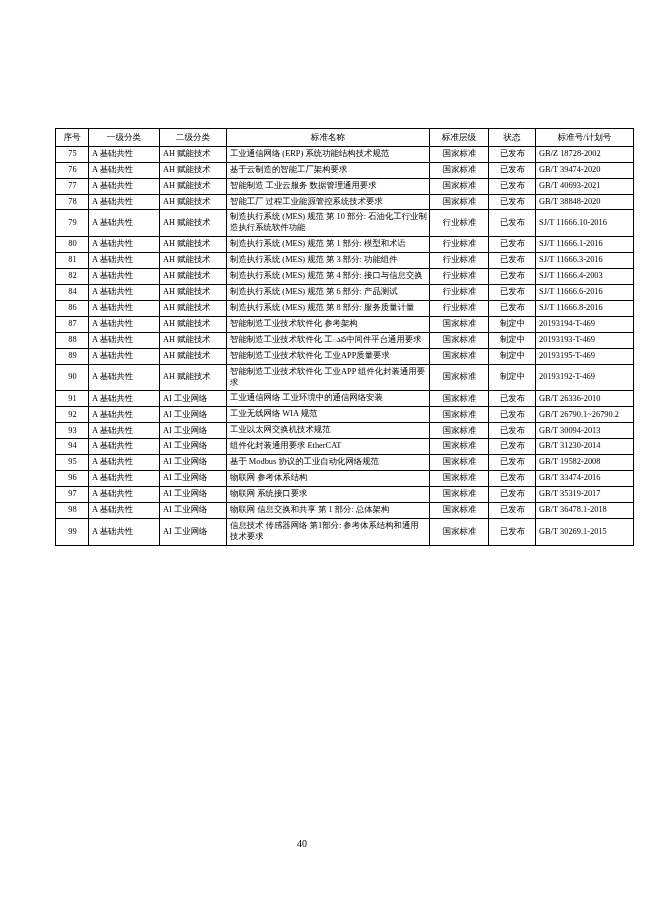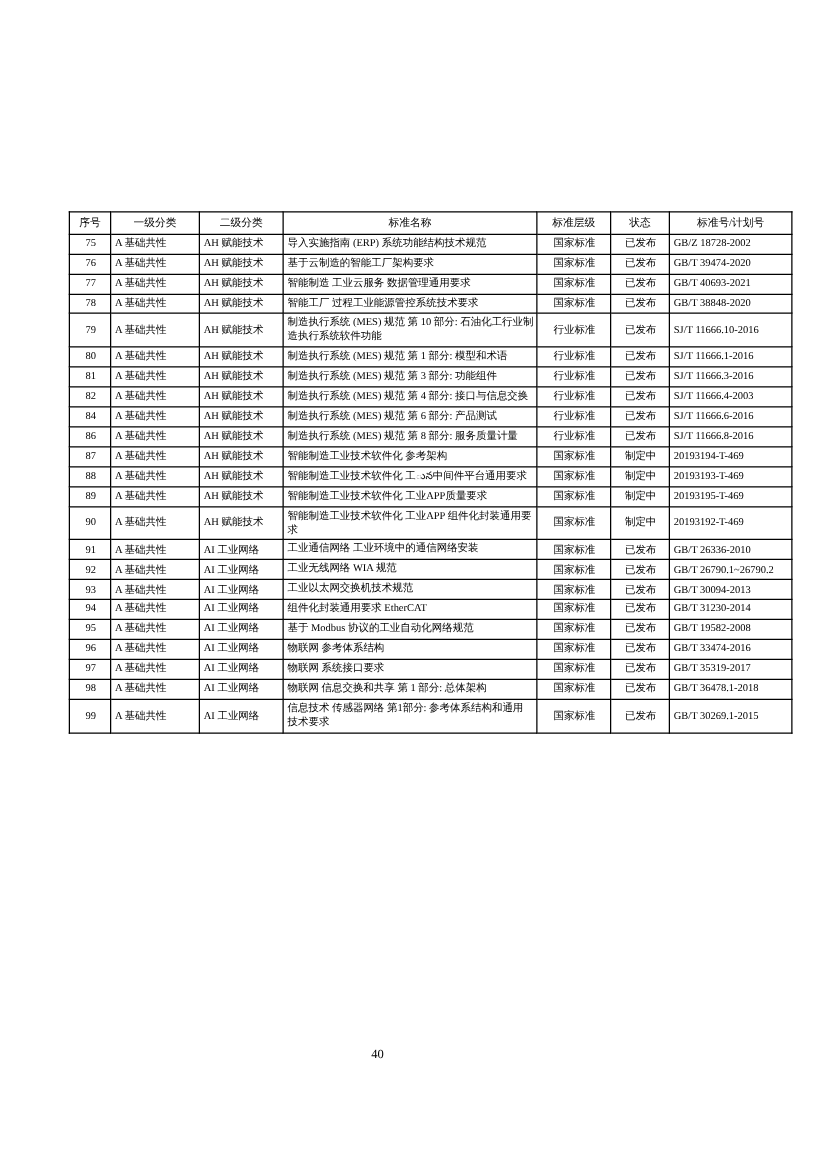--- a/index.html
+++ b/index.html
@@ -28,21 +28,20 @@
     left: 55px;
     top: 128px;
     width: 543px;
   }
   table.std {
     border-collapse: collapse;
     width: 543px;
     table-layout: fixed;
     font-size: 8.4px;
     line-height: 1.25;
-    margin-top: 41px;
   }
   table.std td, table.std th {
     border: 1px solid #000000;
     padding: 2px 2px 2px 3px;
     vertical-align: middle;
     font-weight: normal;
     word-wrap: break-word;
     overflow-wrap: break-word;
   }
   table.std thead th {
@@ -86,21 +85,21 @@
           <th class="c-level">标准层级</th>
           <th class="c-status">状态</th>
           <th class="c-code">标准号/计划号</th>
         </tr>
       </thead>
       <tbody>
           <tr>
             <td class="c-no">75</td>
             <td class="c-cat1">A 基础共性</td>
             <td class="c-cat2">AH 赋能技术</td>
-            <td class="c-name cell-name">导入实施指南 (ERP) 系统功能结构技术规范</td>
+            <td class="c-name cell-name">工业通信网络 (ERP) 系统功能结构技术规范</td>
             <td class="c-level">国家标准</td>
             <td class="c-status">已发布</td>
             <td class="c-code">GB/Z 18728-2002</td>
           </tr>
           <tr>
             <td class="c-no">76</td>
             <td class="c-cat1">A 基础共性</td>
             <td class="c-cat2">AH 赋能技术</td>
             <td class="c-name cell-name">基于云制造的智能工厂架构要求</td>
             <td class="c-level">国家标准</td>

